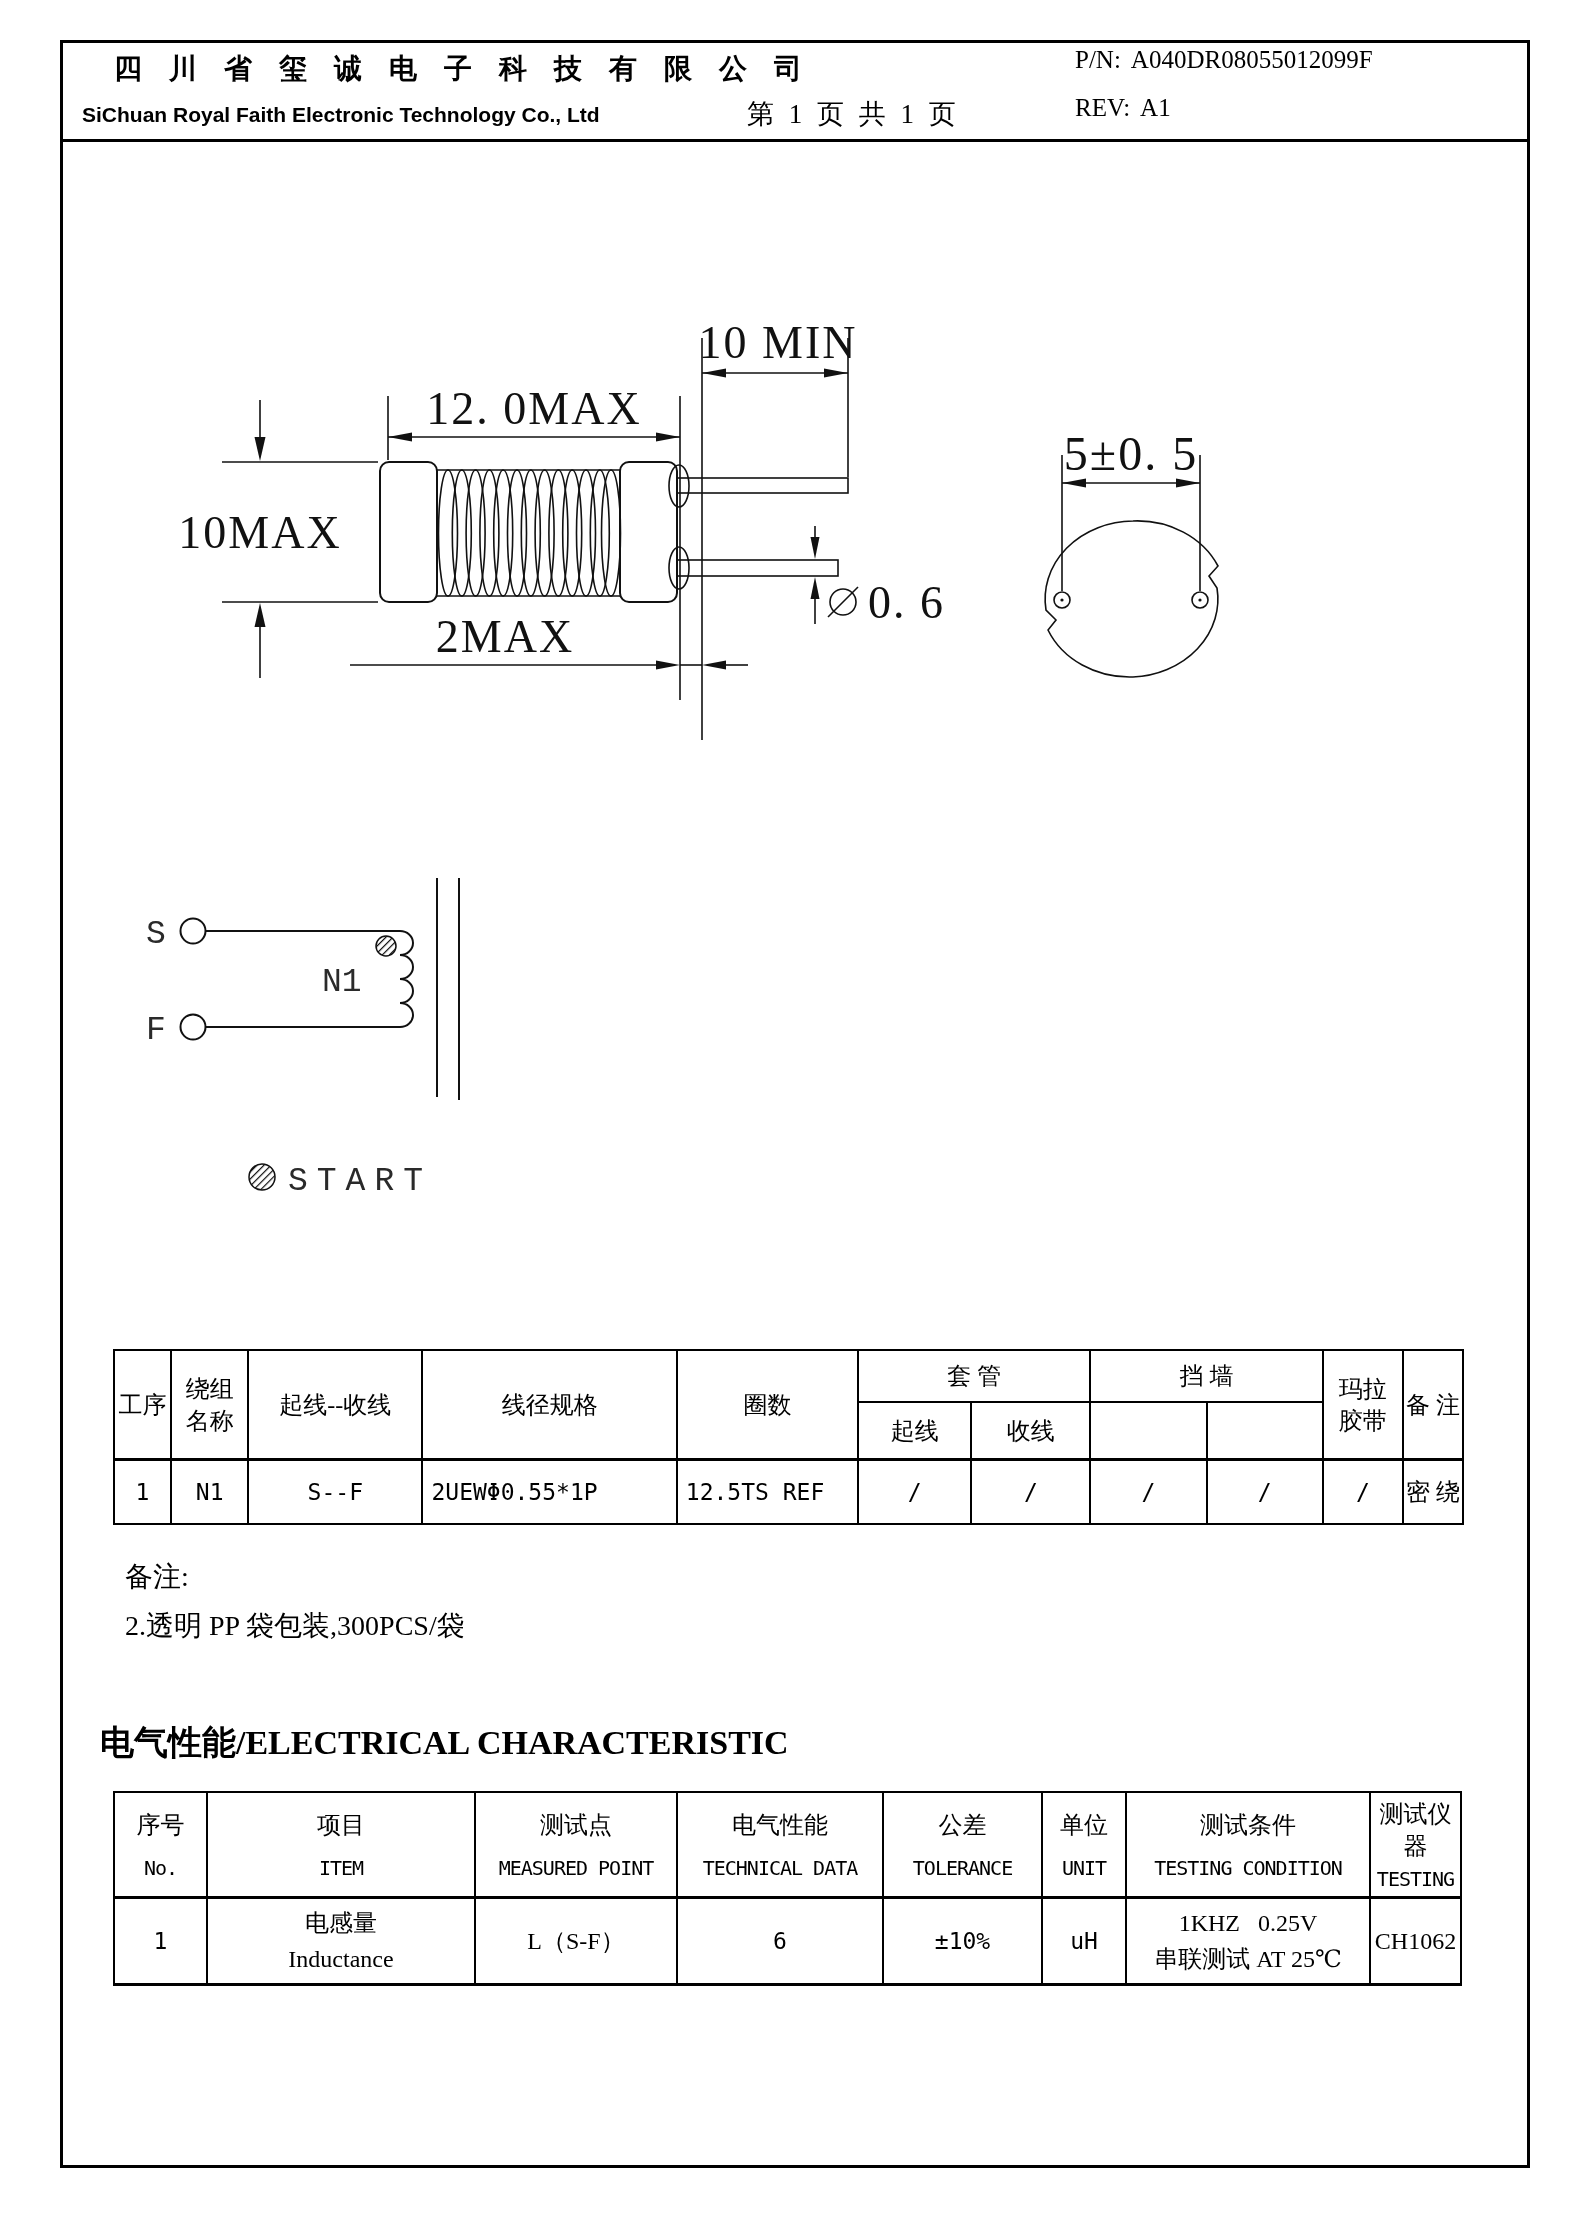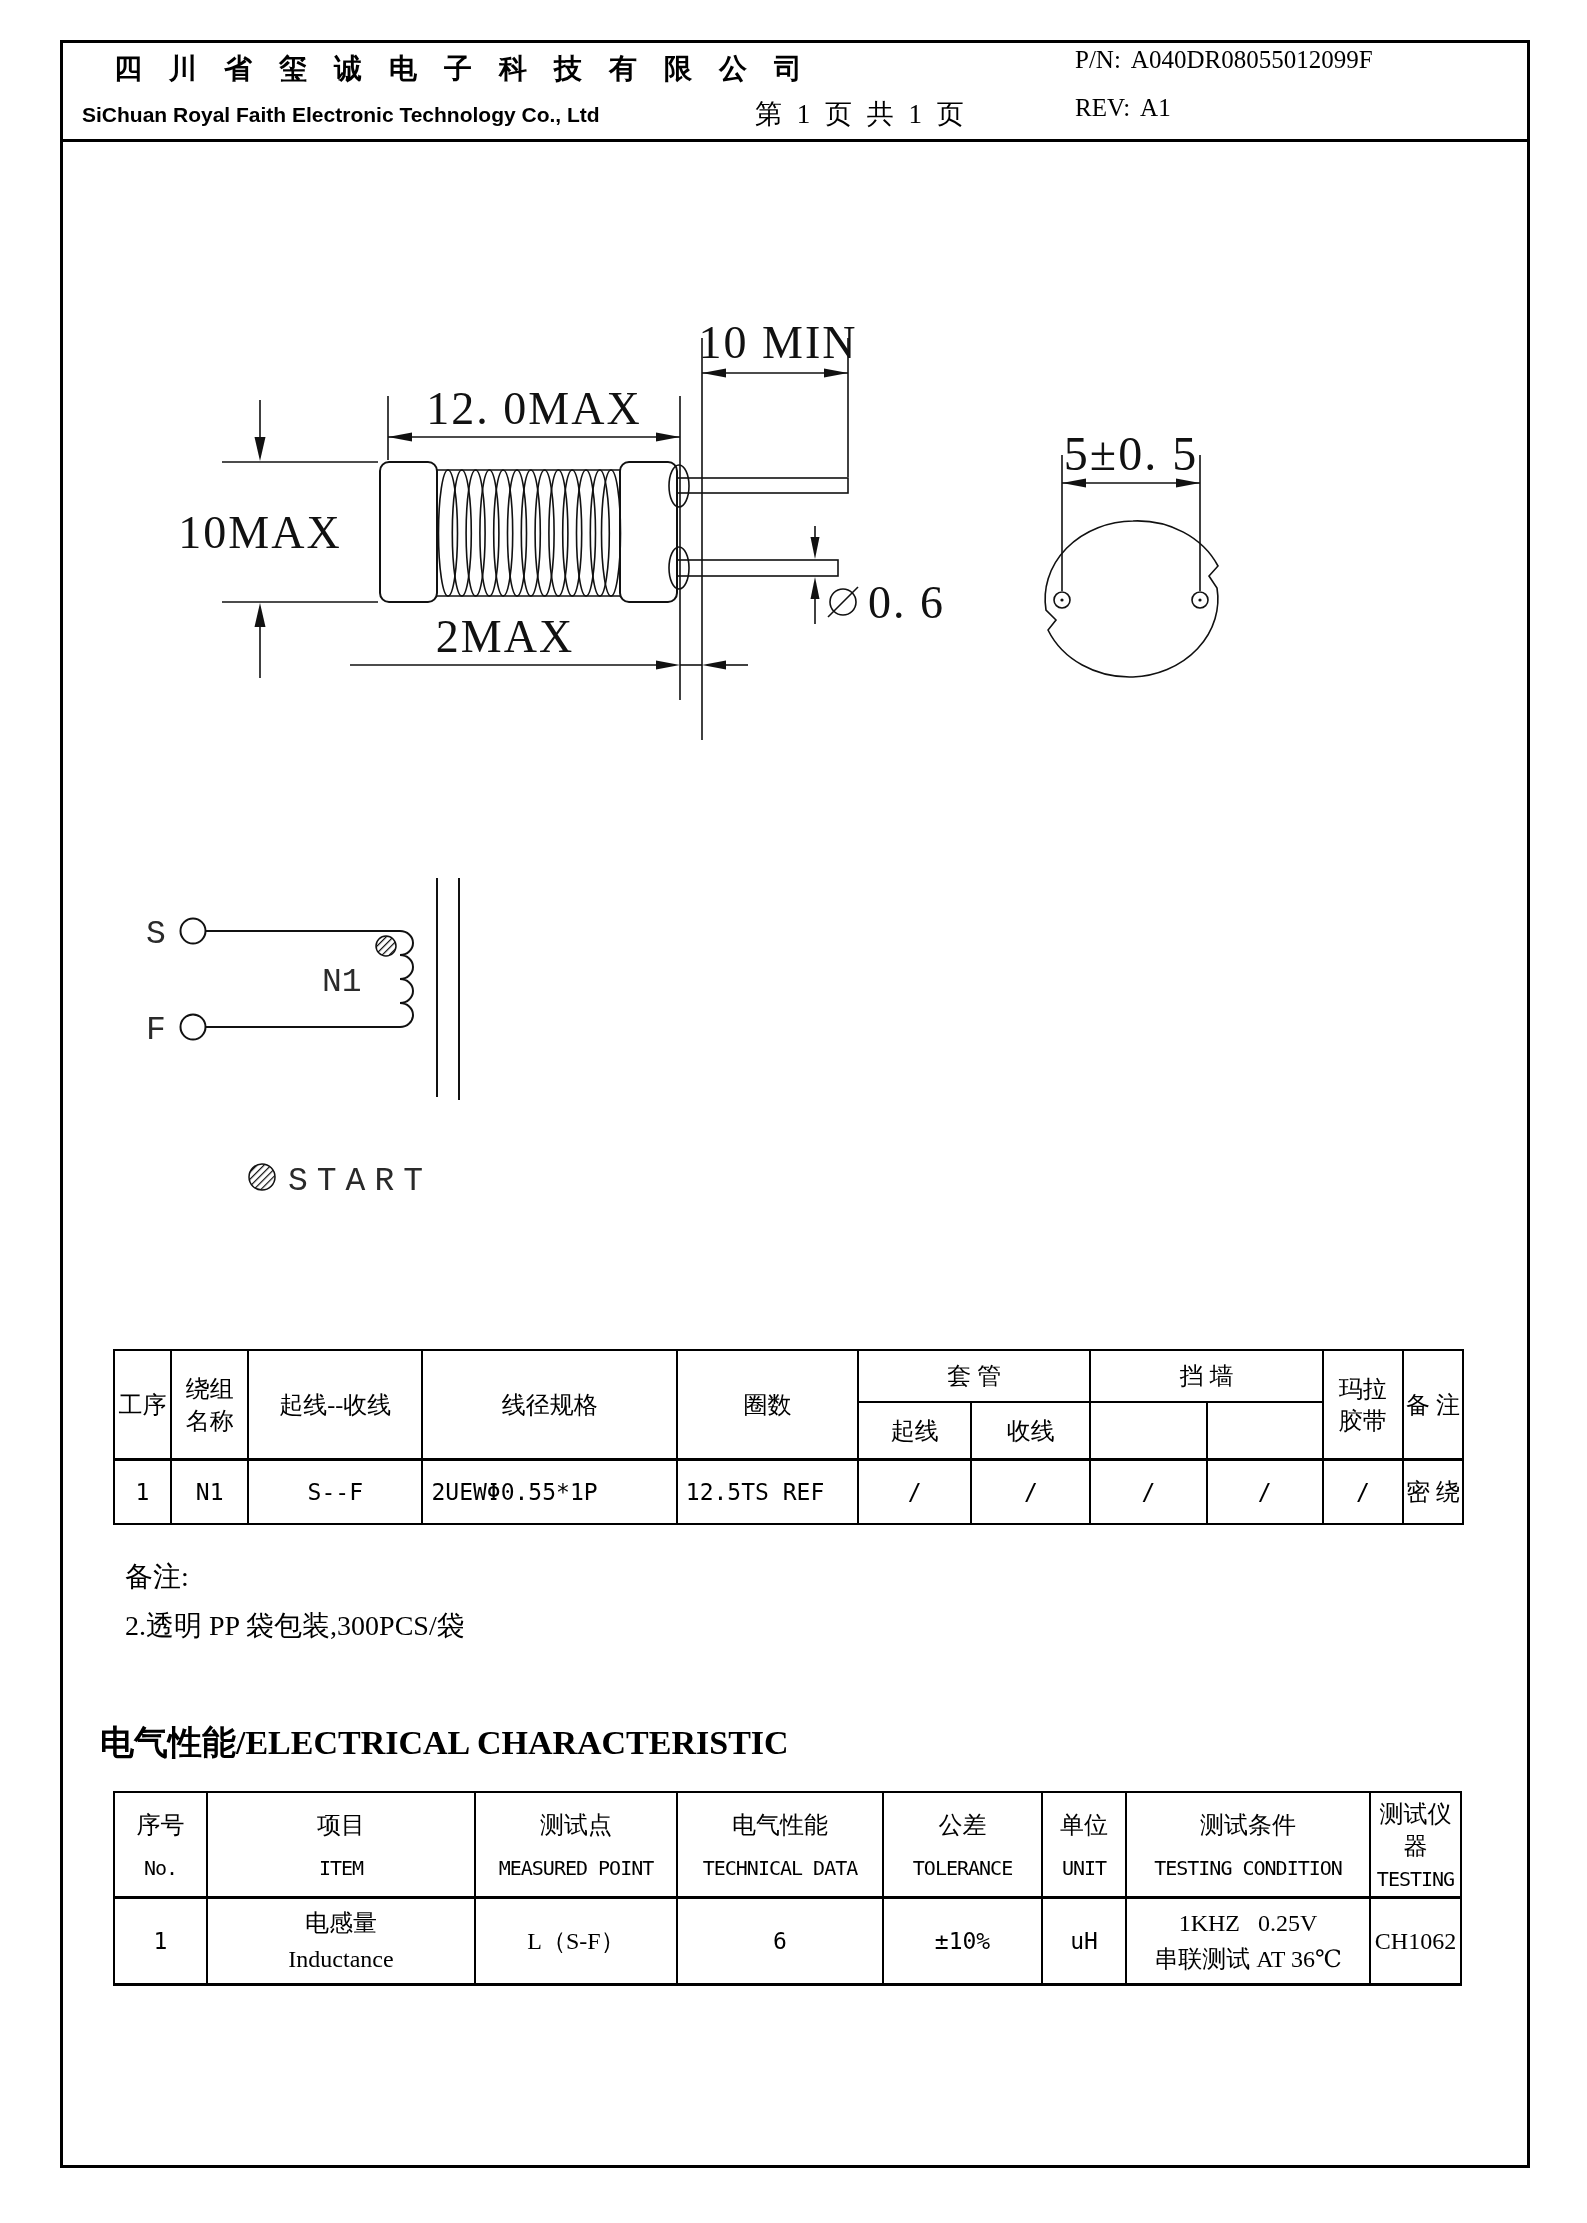--- a/index.html
+++ b/index.html
@@ -11,21 +11,21 @@
   .abs { position:absolute; }
   .border-rect {
     left:60px; top:40px; width:1464px; height:2122px;
     border:3px solid #000;
   }
   .header-sep { left:60px; top:139px; width:1470px; height:3px; background:#000; }
 
   .company-cn { left:82px; top:50px; font-size:28px; font-weight:bold; letter-spacing:10px; white-space:nowrap;margin-left:32px; }
   .company-en { left:82px; top:103px; font-size:21px; font-weight:bold;
                 font-family:"Liberation Sans","DejaVu Sans",sans-serif; white-space:nowrap; }
-  .page-info  { left:747px; top:96px; font-size:27px; letter-spacing:4px; white-space:nowrap;margin-left:8px; }
+  .page-info  { left:747px; top:96px; font-size:27px; letter-spacing:4px; white-space:nowrap; }
   .pn-row     { left:1075px; top:46px; font-size:25px; white-space:nowrap; }
   .rev-row    { left:1075px; top:94px; font-size:25px; white-space:nowrap; }
   .pn-row .val, .rev-row .val { margin-left:10px; }
 
   .sec1-title { left:100px; top:206px; font-size:30px; font-weight:bold; white-space:nowrap; }
   .sec1-title .t { margin-left:46px; }
 
   .circuit-title { left:113px; top:790px; font-size:29px; white-space:nowrap; }
 
   .winding-title { left:125px; top:1306px; font-size:29px; font-weight:bold; white-space:nowrap; }
@@ -347,21 +347,21 @@
         <div>Inductance</div>
             </div>
           </td>
       <td>L（S-F）</td>
       <td class="mono">6</td>
       <td class="mono">±10%</td>
       <td class="mono">uH</td>
       <td>
             <div class="two">
         <div class="pre">1KHZ   0.25V</div>
-        <div>串联测试 AT 36℃</div>
+        <div>串联测试 AT 25℃</div>
             </div>
           </td>
       <td>CH1062</td>
     </tr>
   </tbody>
     </table>
 
 </div>
 
 </body></html>

